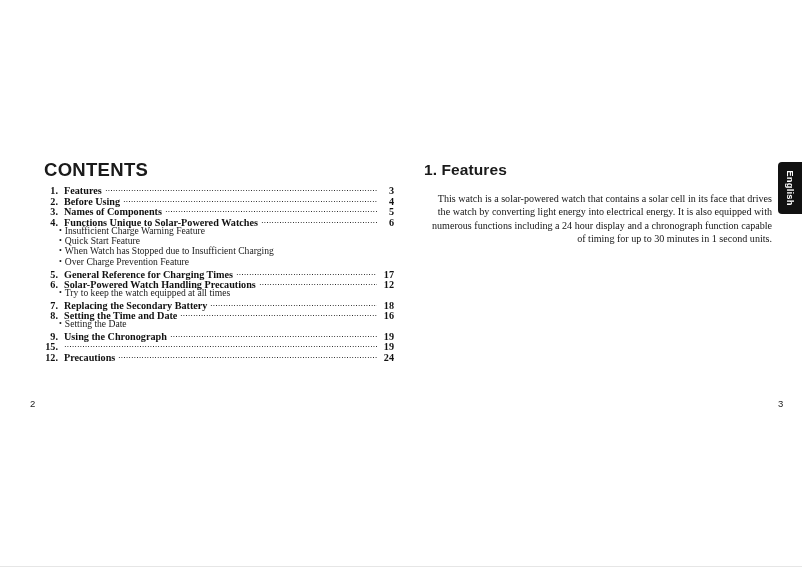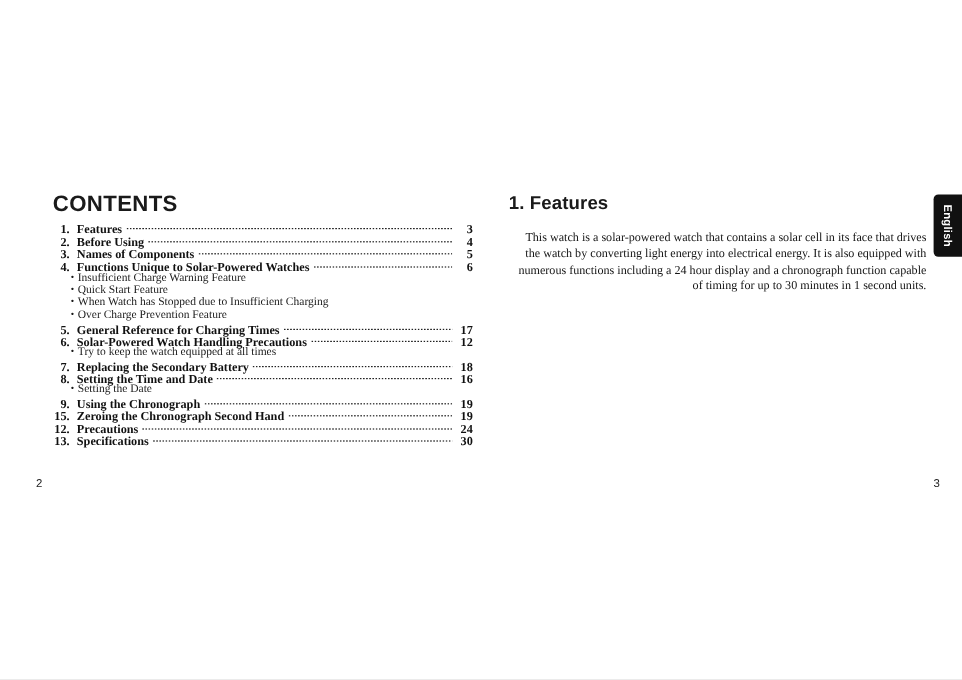--- a/index.html
+++ b/index.html
@@ -278,37 +278,29 @@
         <div class="toc-row">
           <span class="toc-num">9.</span>
           <span class="toc-dot-after-num"></span>
           <span class="toc-title">Using the Chronograph</span>
           <span class="toc-leader"></span>
           <span class="toc-page">19</span>
         </div>
         <div class="toc-row">
           <span class="toc-num">15.</span>
           <span class="toc-dot-after-num"></span>
-          <span class="toc-title">Zeroing the Chronograph Second Hand</span>
           <span class="toc-leader"></span>
           <span class="toc-page">19</span>
         </div>
         <div class="toc-row">
           <span class="toc-num">12.</span>
           <span class="toc-dot-after-num"></span>
           <span class="toc-title">Precautions</span>
           <span class="toc-leader"></span>
           <span class="toc-page">24</span>
-        </div>
-        <div class="toc-row">
-          <span class="toc-num">13.</span>
-          <span class="toc-dot-after-num"></span>
-          <span class="toc-title">Specifications</span>
-          <span class="toc-leader"></span>
-          <span class="toc-page">30</span>
         </div>
       </div>
 
     <div class="folio folio-left">2</div>
   </div>
 
   <div class="page-right">
 
     <div class="features-heading">1. Features</div>
 

